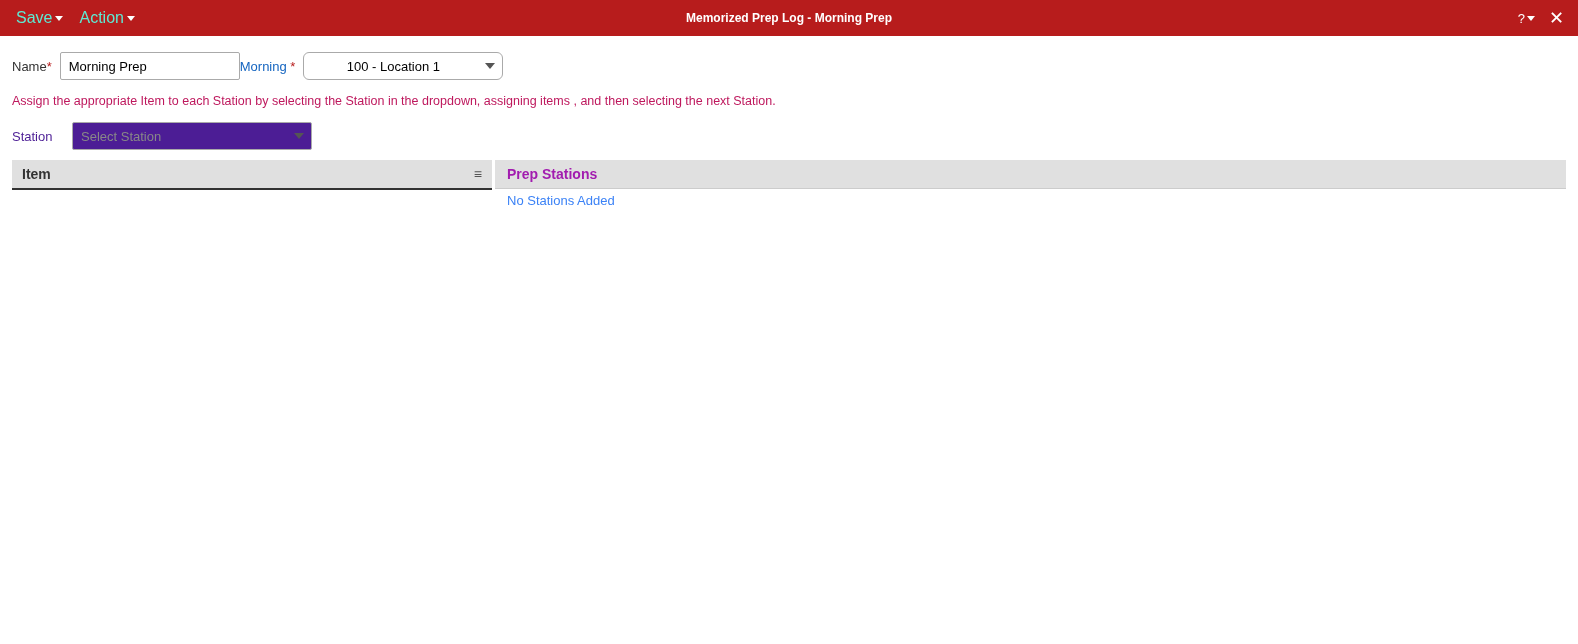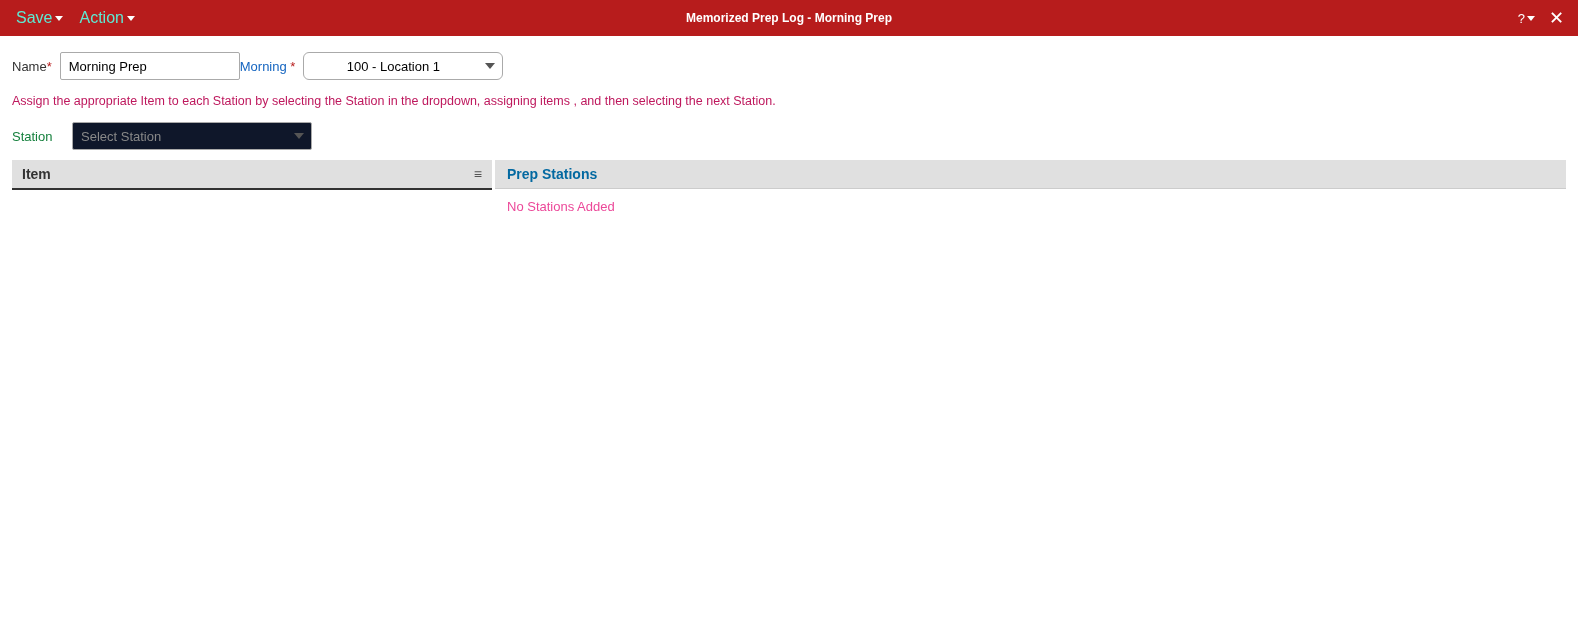--- a/index.html
+++ b/index.html
@@ -122,36 +122,36 @@
 
     
     .station-row {
       display: flex;
       align-items: center;
       gap: 10px;
       margin-bottom: 10px;
     }
     .station-label {
       font-size: 13px;
-      color: #15803d;
+      color: #4c1d95;
       min-width: 50px;
     }
     .station-select-wrap {
       position: relative;
       display: inline-flex;
       align-items: center;
     }
     .station-select {
       border: 1px solid #aaa;
       border-radius: 2px;
       padding: 4px 28px 4px 8px;
       font-size: 13px;
       height: 28px;
       appearance: none;
-      background: #0f172a;
+      background: #4c1d95;
       cursor: pointer;
       min-width: 240px;
       color: #888;
     }
 
     
     .panels {
       display: flex;
       gap: 3px;
     }
@@ -182,27 +182,27 @@
       color: #555;
       font-size: 14px;
     }
 
     
     .prep-stations-header {
       background: #e0e0e0;
       padding: 6px 12px;
       font-size: 14px;
       font-weight: bold;
-      color: #0369a1;
+      color: #a21caf;
       border-bottom: 1px solid #ccc;
     }
     .prep-stations-body {
-      padding: 10px 12px;
-      font-size: 13px;
-      color: #ec4899;
+      padding: 4px 12px;
+      font-size: 13px;
+      color: #3b82f6;
     }
 
     
     .close-btn {
       background: transparent;
       border: none;
       color: #fff;
       font-size: 18px;
       cursor: pointer;
       line-height: 1;

